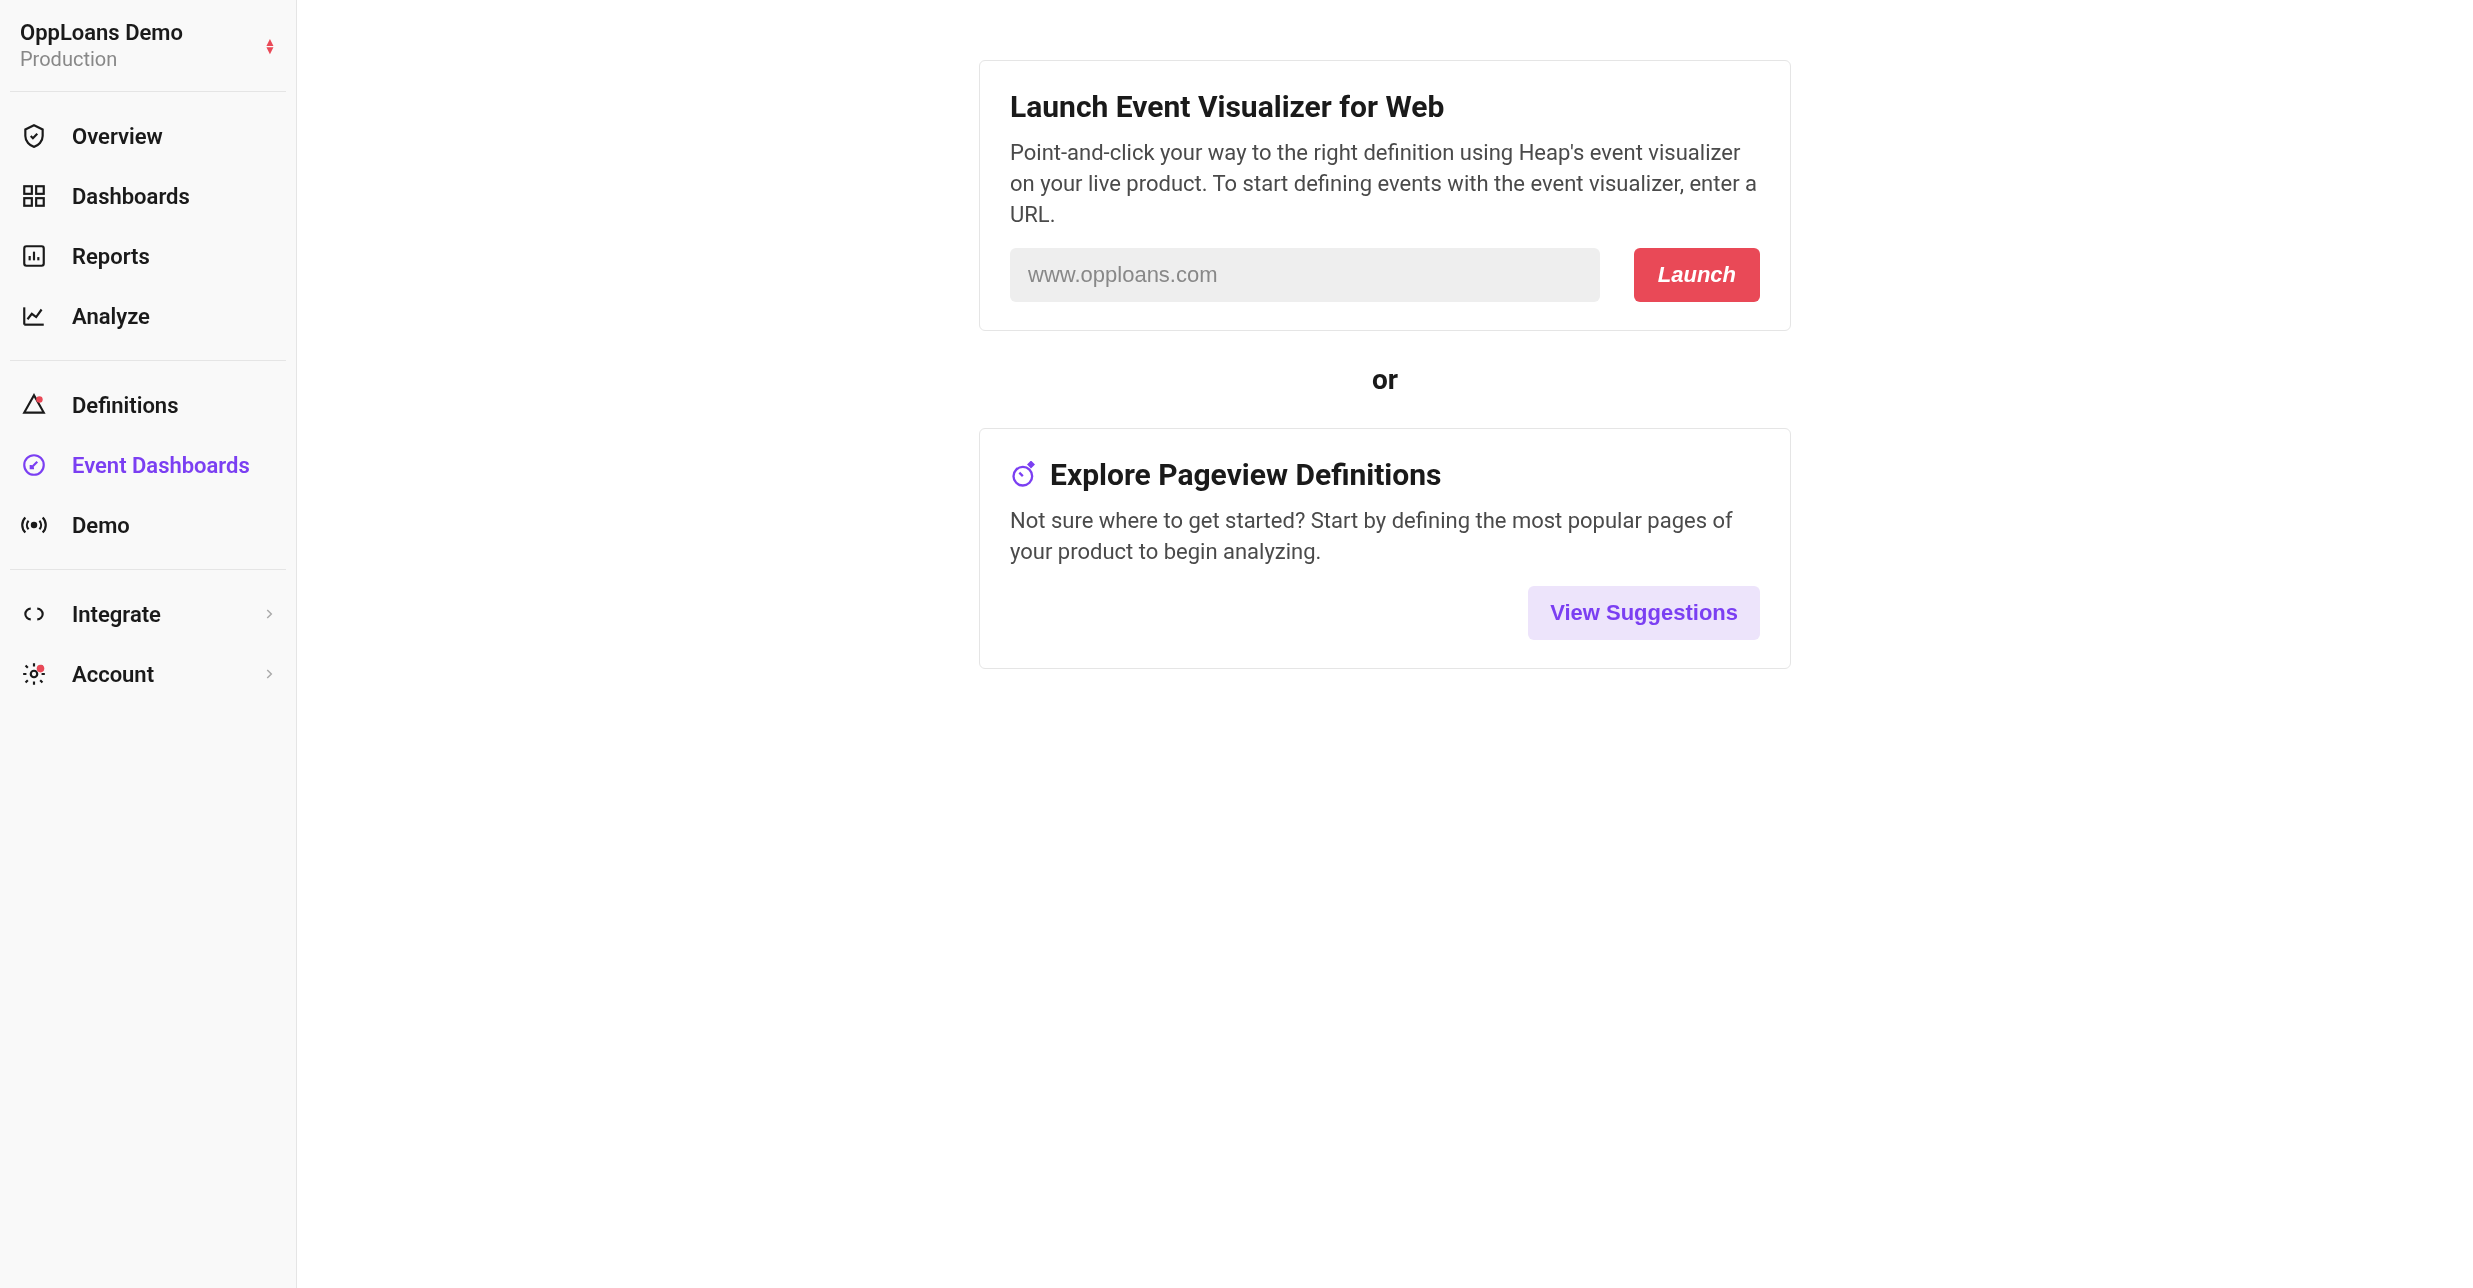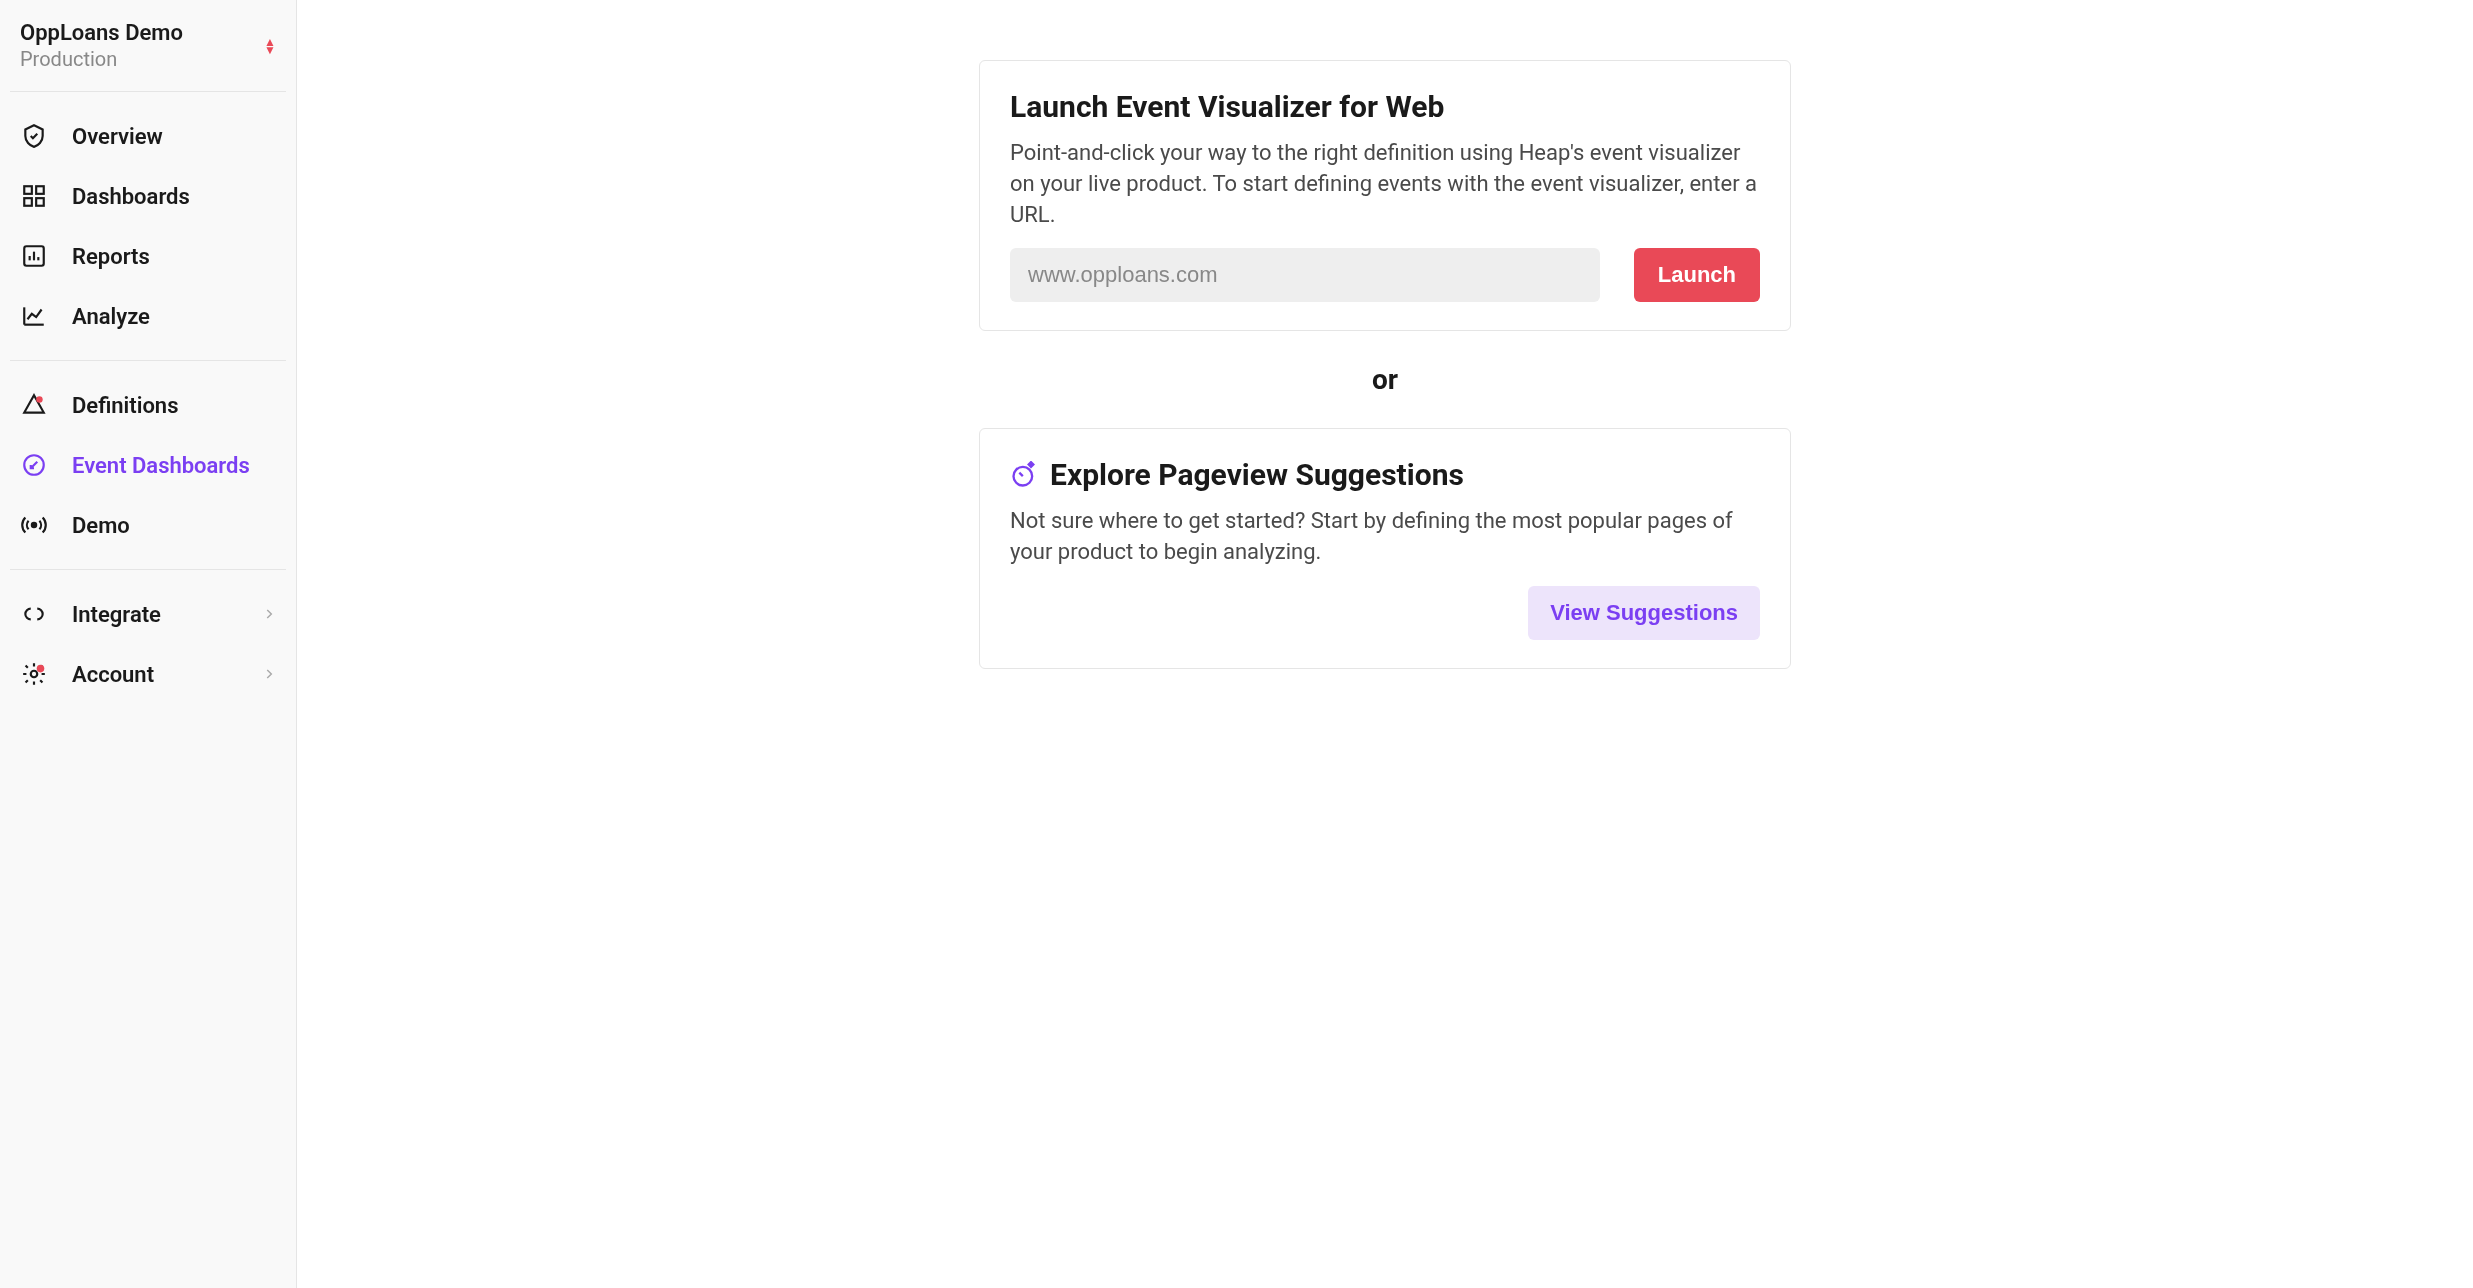--- a/index.html
+++ b/index.html
@@ -133,20 +133,21 @@
     }
     .btn-launch {
       background: #e94957;
       color: #fff;
       border: none;
       border-radius: 6px;
       padding: 0 24px;
       font-size: 22px;
       font-weight: 600;
       cursor: pointer;
+      font-style: italic;
     }
     .or-sep {
       font-size: 28px;
       font-weight: 700;
       color: #1a1a1a;
       margin: 32px 0;
     }
     .sugg-footer {
       display: flex;
       justify-content: flex-end;
@@ -305,20 +306,20 @@
 
   <div class="card">
     <h2 class="card-title">
       <span class="icon">
         <svg width="28" height="28" viewBox="0 0 24 24" fill="none" stroke="#7b3ff2" stroke-width="2">
             <circle cx="11" cy="13" r="8"></circle>
             <path d="M16 3 L18 5 L20 3 L18 1 Z" fill="#7b3ff2"></path>
             <path d="M8 10 L11 13"></path>
           </svg>
       </span>
-      <span>Explore Pageview Suggestions</span>
+      <span>Explore Pageview Definitions</span>
     </h2>
     <p class="card-desc">Not sure where to get started? Start by defining the most popular pages of your product to begin analyzing.</p>
     <div class="sugg-footer">
       <button class="btn-sugg">View Suggestions</button>
     </div>
   </div>
 </main>
 
 </body></html>

